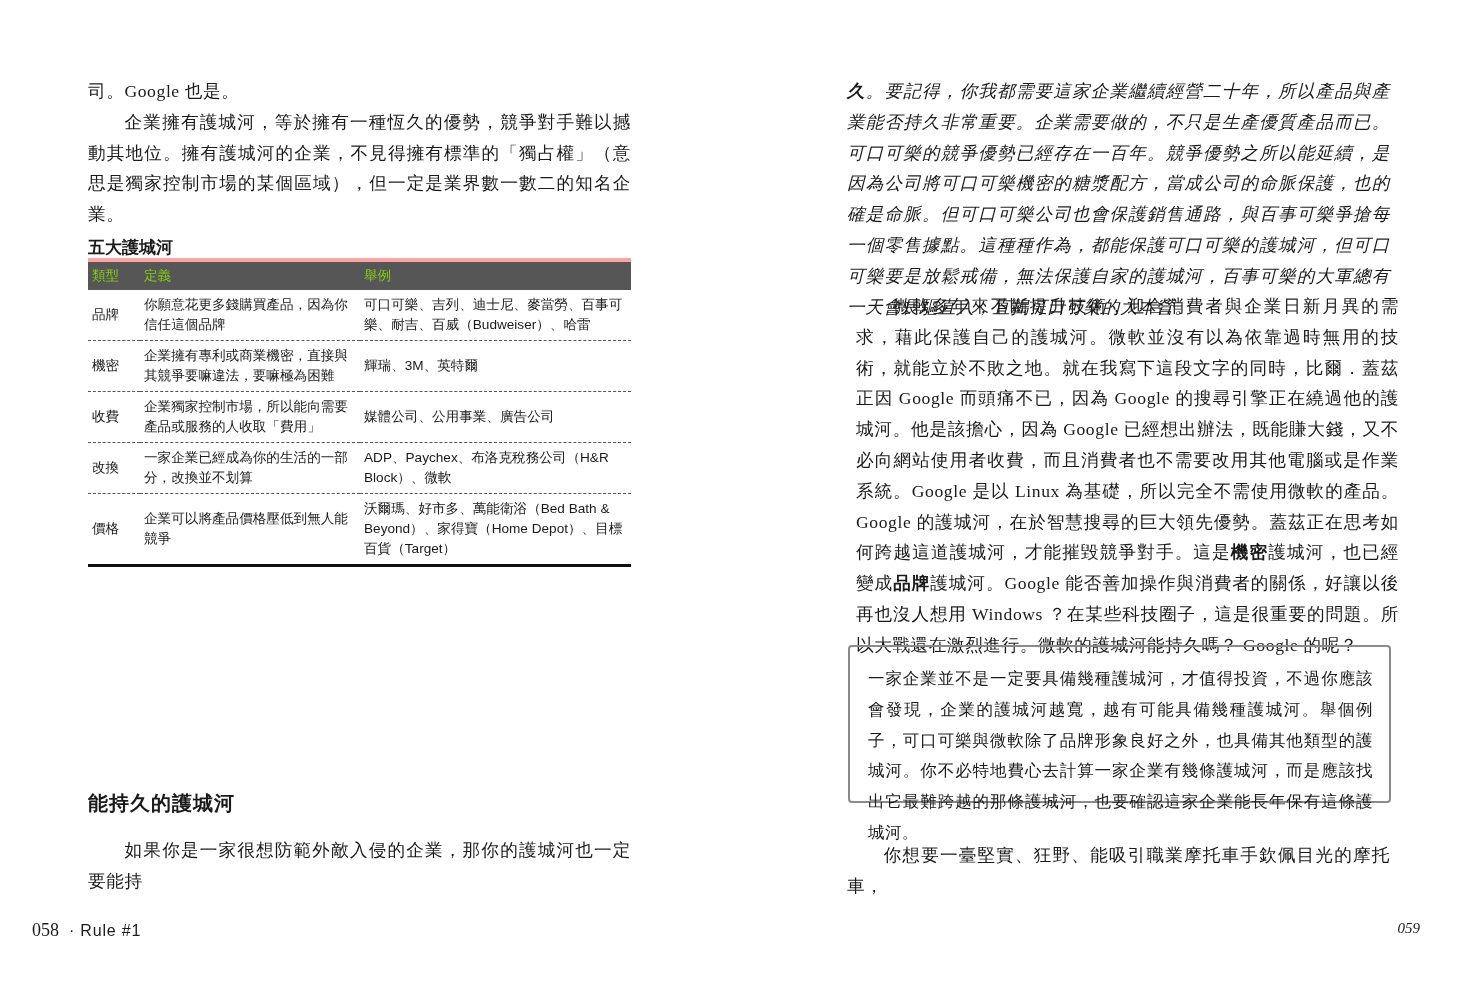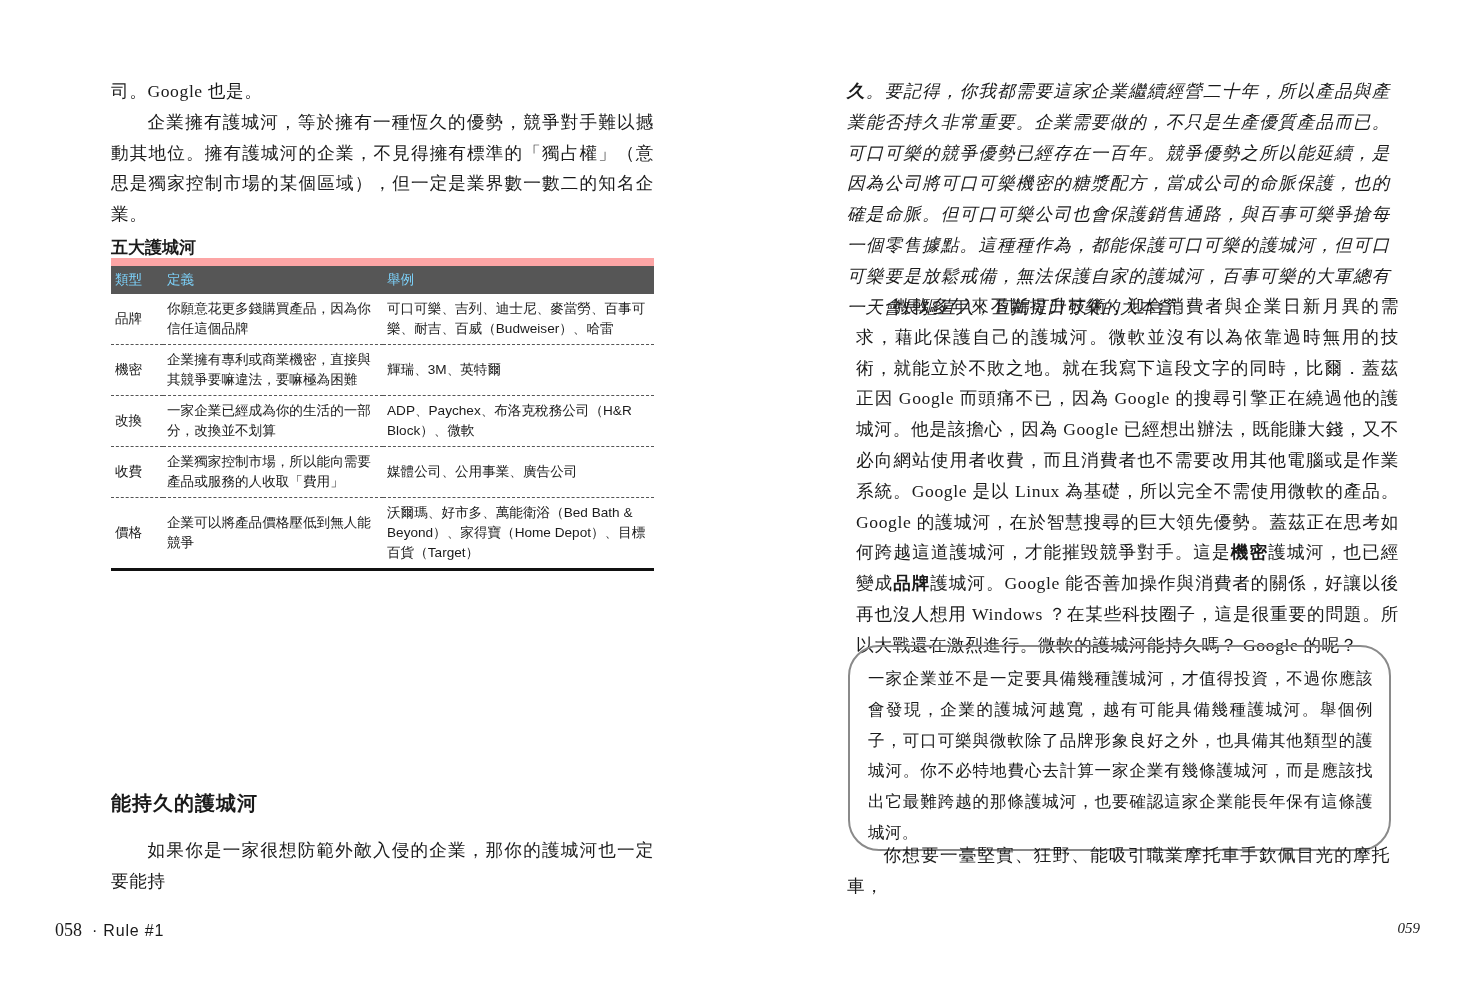--- a/index.html
+++ b/index.html
@@ -1,54 +1,54 @@
 <!DOCTYPE html>
 <html><head>
 <meta charset="utf-8">
 <style>
   html, body { margin: 0; padding: 0; background: #ffffff; }
   body { width: 1478px; height: 1000px; position: relative; overflow: hidden; color: #1a1a1a; }
   .page { position: absolute; top: 0; height: 1000px; }
-  .page-left { left: 0; width: 739px; margin-left: 23px; }
+  .page-left { left: 0; width: 739px; }
   .page-right { left: 739px; width: 739px; }
 
   .serif { font-family: "Liberation Serif", "DejaVu Serif", serif; }
   .sans { font-family: "Liberation Sans", "DejaVu Sans", sans-serif; }
 
   .para { position: absolute; font-size: 17.6px; line-height: 30.8px; letter-spacing: 0.6px; text-align: justify; text-justify: inter-character; }
   .para .indent { display: inline-block; width: 36px; }
   .para b { font-family: "Liberation Sans", "DejaVu Sans", sans-serif; font-weight: bold; }
 
   
   #lp1 { left: 88px; top: 76px; width: 543px; }
 
   .table-title { position: absolute; left: 88px; top: 236px; width: 543px; font-size: 17px; font-weight: bold; }
   .moat-table { position: absolute; left: 88px; top: 258px; width: 543px; border-collapse: collapse; font-size: 13.6px; line-height: 20px; }
-  .moat-table thead tr { background: #565656; color: #7dd3fc; border-top: 8px solid #fca5a5; }
+  .moat-table thead tr { background: #565656; color: #84cc16; border-top: 4px solid #fca5a5; }
   .moat-table th { text-align: left; font-weight: normal; height: 28px; padding: 0 0 0 4px; }
   .moat-table td { padding: 5px 2px 5px 4px; vertical-align: middle; border-bottom: 1px dashed #555; }
   .moat-table tbody tr:last-child td { border-bottom: 3px solid #111; }
   .col-type { width: 48px; }
   .col-def { width: 216px; }
   .col-ex { }
 
   #lp2 { left: 88px; top: 594px; width: 543px; }
 
   .section-heading { position: absolute; left: 88px; top: 790px; font-size: 20px; font-weight: bold; letter-spacing: 1px; }
   #lp3 { left: 88px; top: 835px; width: 543px; }
 
   .footer-left { position: absolute; left: 32px; top: 920px; font-size: 18px; }
   .footer-left .num { font-family: "Liberation Serif", "DejaVu Serif", serif; }
   .footer-left .sep { font-family: "Liberation Sans", "DejaVu Sans", sans-serif; font-size: 16px; margin-left: 10px; letter-spacing: 0.8px; }
 
   
   #rp1 { left: 108px; top: 76px; width: 543px; font-style: italic; }
   #rp2 { left: 117px; top: 291px; width: 543px; }
 
-  .callout { position: absolute; left: 109px; top: 645px; width: 543px; height: 206px; border: 2px solid #8a8a8a; border-radius: 31px; box-sizing: border-box; }
+  .callout { position: absolute; left: 109px; top: 645px; width: 543px; height: 158px; border: 2px solid #8a8a8a; border-radius: 4px; box-sizing: border-box; }
   .callout-text { position: absolute; left: 18px; top: 16px; width: 505px; font-size: 16.5px; line-height: 30.8px; letter-spacing: 0.4px; text-align: justify; }
 
   #rp3 { left: 108px; top: 840px; width: 543px; }
 
   .footer-right { position: absolute; right: 58px; top: 920px; font-size: 15px; font-style: italic; }
 </style>
 </head>
 <body>
 
 <div class="page page-left">
@@ -73,28 +73,28 @@
         <td>品牌</td>
         <td>你願意花更多錢購買產品，因為你信任這個品牌</td>
         <td>可口可樂、吉列、迪士尼、麥當勞、百事可樂、耐吉、百威（Budweiser）、哈雷</td>
       </tr>
       <tr>
         <td>機密</td>
         <td>企業擁有專利或商業機密，直接與其競爭要嘛違法，要嘛極為困難</td>
         <td>輝瑞、3M、英特爾</td>
       </tr>
       <tr>
+        <td>收費</td>
+        <td>企業獨家控制市場，所以能向需要產品或服務的人收取「費用」</td>
+        <td>媒體公司、公用事業、廣告公司</td>
+      </tr>
+      <tr>
         <td>改換</td>
         <td>一家企業已經成為你的生活的一部分，改換並不划算</td>
         <td>ADP、Paychex、布洛克稅務公司（H&amp;R Block）、微軟</td>
-      </tr>
-      <tr>
-        <td>收費</td>
-        <td>企業獨家控制市場，所以能向需要產品或服務的人收取「費用」</td>
-        <td>媒體公司、公用事業、廣告公司</td>
       </tr>
       <tr>
         <td>價格</td>
         <td>企業可以將產品價格壓低到無人能競爭</td>
         <td>沃爾瑪、好市多、萬能衛浴（Bed Bath &amp; Beyond）、家得寶（Home Depot）、目標百貨（Target）</td>
       </tr>
     </tbody>
   </table>
 
 

